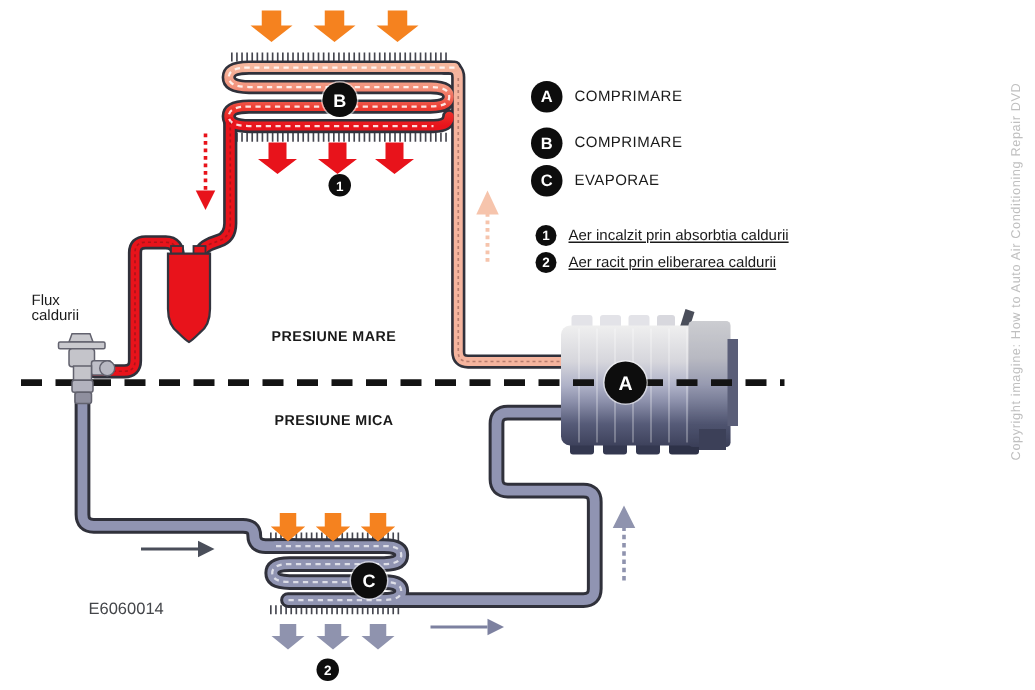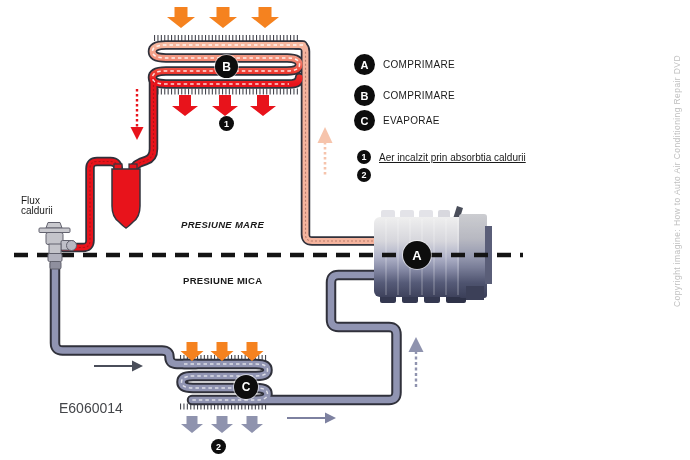--- a/index.html
+++ b/index.html
@@ -21,21 +21,21 @@
   .fin{stroke:#45464f;stroke-width:6;stroke-dasharray:1.1 2.3;}
   .arr-orange{fill:var(--orange);}
   .arr-red{fill:var(--red);}
   .arr-slate{fill:var(--slate-arrow);}
   .dash-boundary{stroke:#141414;stroke-width:4.5;stroke-dasharray:14 9;}
 
   
   .t{position:absolute;white-space:nowrap;}
   .zone{font-size:9.5px;font-weight:bold;letter-spacing:.3px;}
   .flux{width:70px;font-size:10px;line-height:9.5px;}
-  .partno{font-size:14px;color:#44464a;text-align:center;}
+  .partno{font-size:11px;color:#44464a;text-align:center;}
   .credit{width:300px;height:12px;text-align:center;font-size:8.5px;letter-spacing:.4px;
           color:var(--gray-text);transform:rotate(-90deg);}
 
   
   .lg-row{position:absolute;display:flex;align-items:center;gap:8px;}
   .dot{border-radius:50%;background:#0d0d0d;color:#fff;display:flex;align-items:center;
        justify-content:center;font-weight:bold;flex:0 0 auto;}
   .dot.big{width:21px;height:21px;font-size:11px;}
   .dot.small{width:14px;height:14px;font-size:9px;}
   .lg-label{font-size:10px;font-weight:normal;letter-spacing:.3px;}
@@ -189,21 +189,21 @@
     <rect x="39" y="228" width="31" height="4.5" rx="1" fill="#C9C9CE"></rect>
     <rect x="46" y="232.5" width="17" height="12" rx="2" fill="#C4C4CA"></rect>
     <rect x="61" y="240.5" width="13" height="9.5" rx="1.5" fill="#BFBFC8"></rect>
     <circle cx="71.5" cy="245.5" r="5" fill="#B8B8C2"></circle>
     <rect x="49" y="244" width="12" height="9.5" fill="#C4C4CA"></rect>
     <rect x="48" y="253.5" width="14" height="8" rx="1.5" fill="#B2B2BE"></rect>
     <rect x="50" y="261.5" width="11" height="7.5" rx="1.5" fill="#8F8F9E"></rect>
   </g>
 </svg>
 
-<div class="t zone" style="left:181px;top:219px;font-style:italic;">PRESIUNE MARE</div>
+<div class="t zone" style="left:181px;top:219px;">PRESIUNE MARE</div>
 <div class="t zone" style="left:183px;top:275px;text-align:center;">PRESIUNE MICA</div>
 
 <div class="t flux" style="left:21px;top:196px;">
   <div>Flux</div>
   <div>caldurii</div>
 </div>
 
 <div class="marker" style="left:403px;top:241px;width:28px;height:28px;font-size:13px;">A</div>
 <div class="marker" style="left:215px;top:55px;width:23px;height:23px;font-size:12px;">B</div>
 <div class="marker" style="left:234px;top:375px;width:24px;height:24px;font-size:12px;">C</div>
@@ -221,18 +221,19 @@
 <div class="lg-row" style="left:354px;top:110px;">
   <span class="dot big">C</span>
   <span class="lg-label">EVAPORAE</span>
 </div>
 <div class="lg-row" style="left:357px;top:150px;">
   <span class="dot small">1</span>
   <span class="note-label">Aer incalzit prin absorbtia caldurii</span>
 </div>
 <div class="lg-row" style="left:357px;top:168px;">
   <span class="dot small">2</span>
+  <span class="note-label">Aer racit prin eliberarea caldurii</span>
 </div>
 
 <div class="t partno" style="left:59px;top:400px;">E6060014</div>
 <div class="t credit" style="left:528px;top:175px;">Copyright imagine: How to Auto Air Conditioning Repair DVD</div>
 
 </div>
 
 </body></html>

